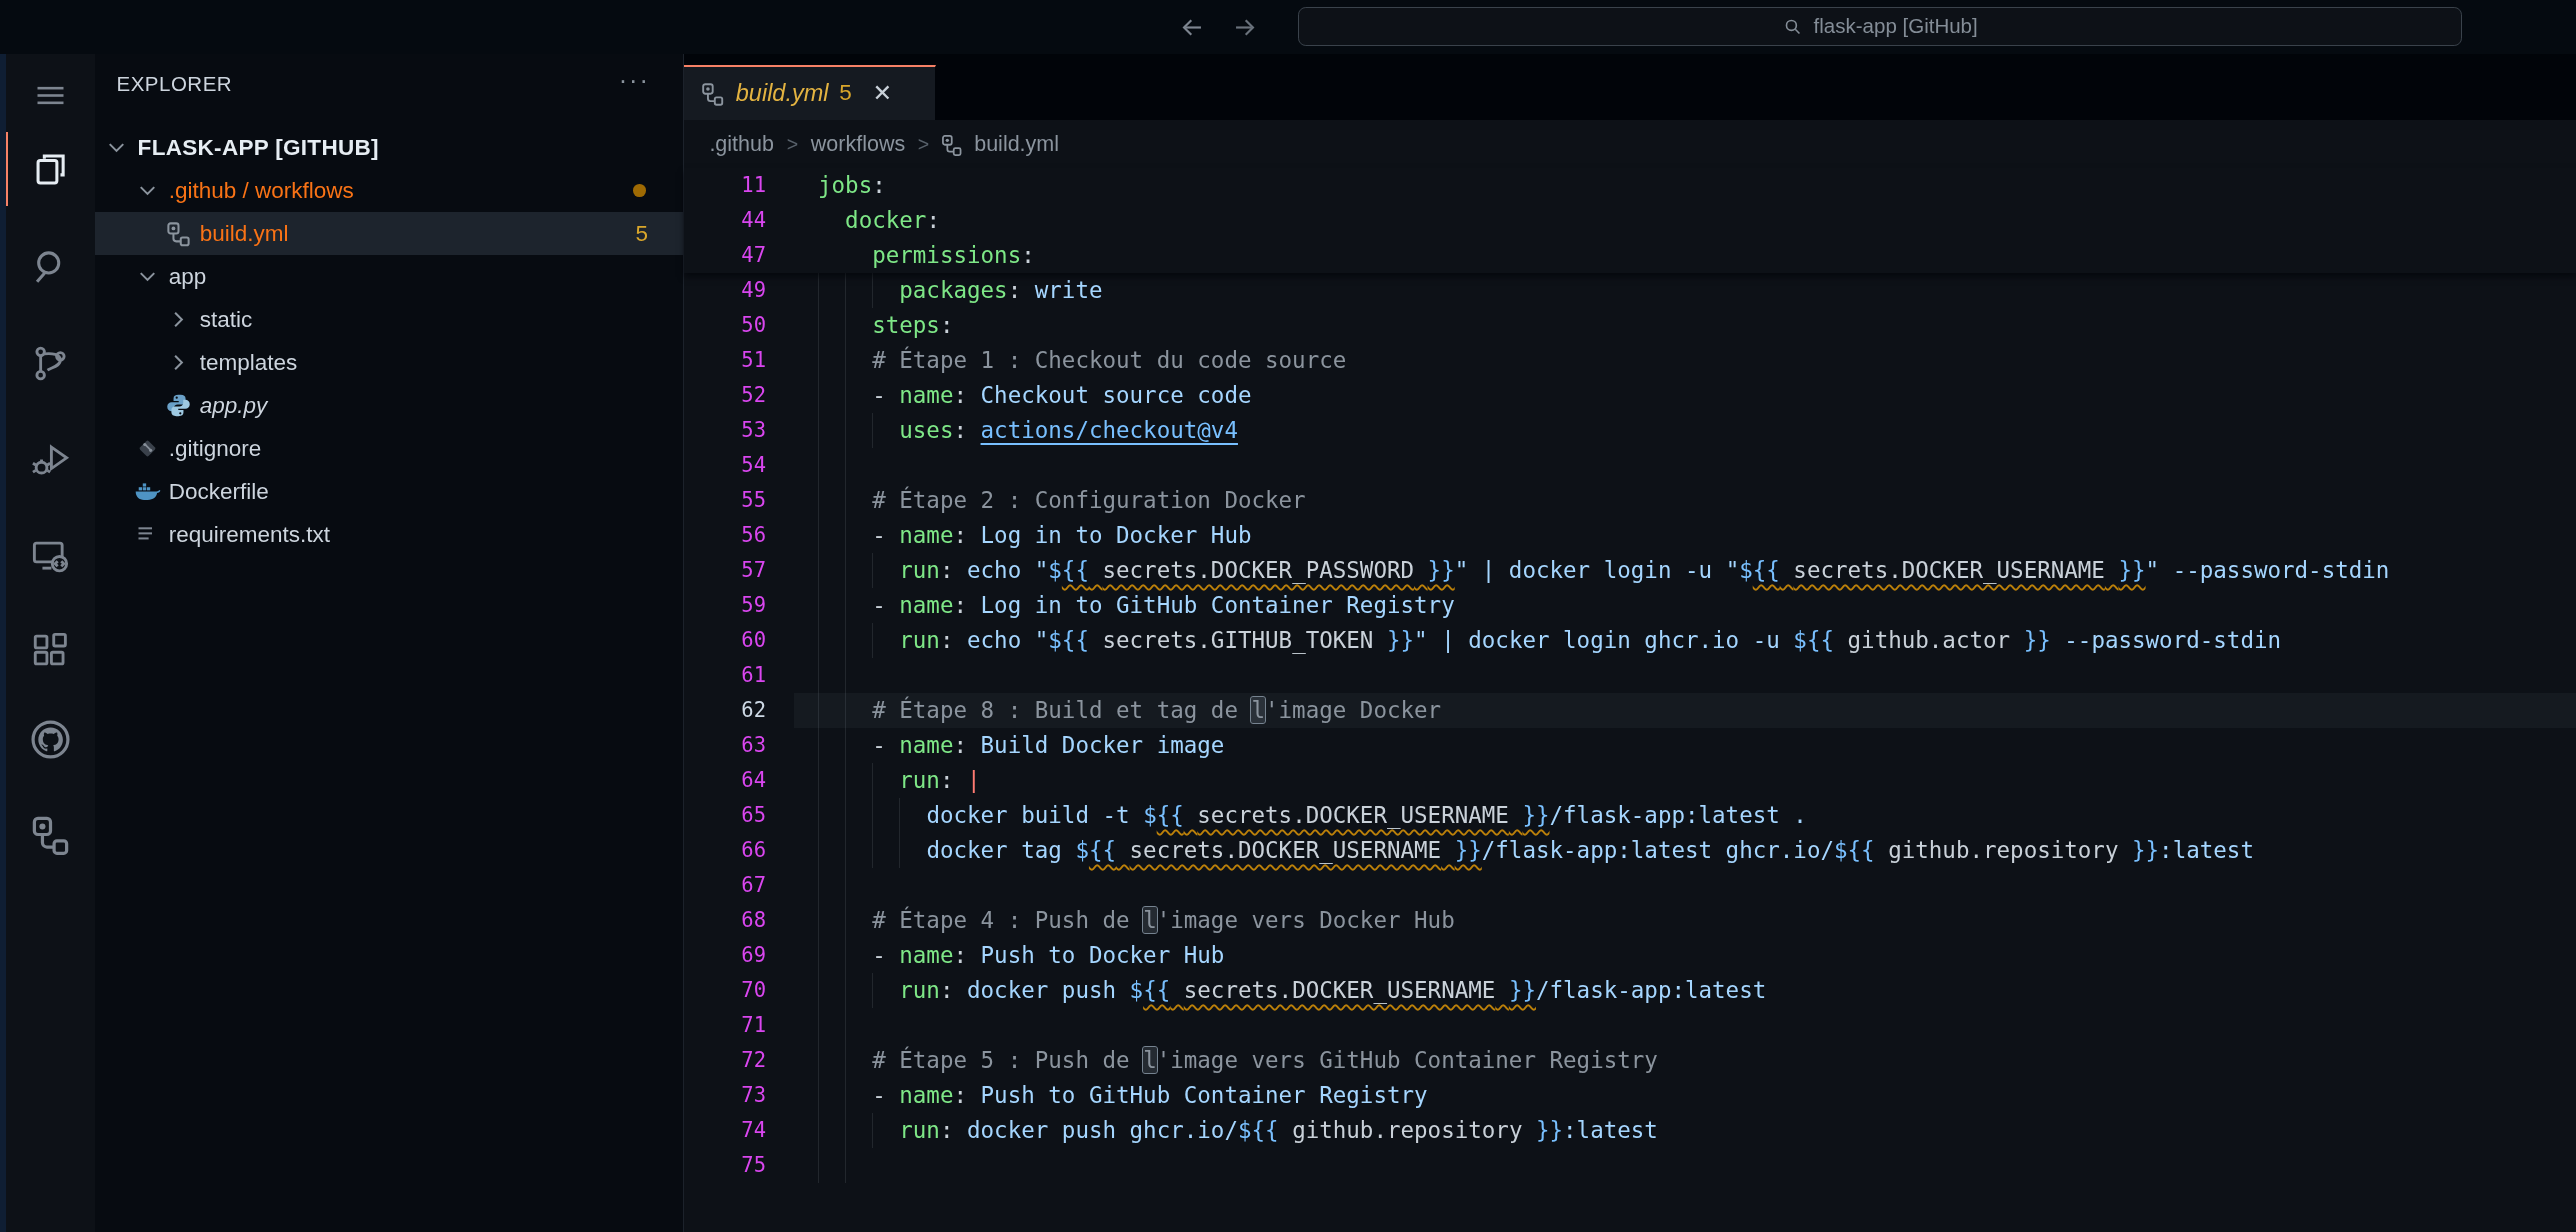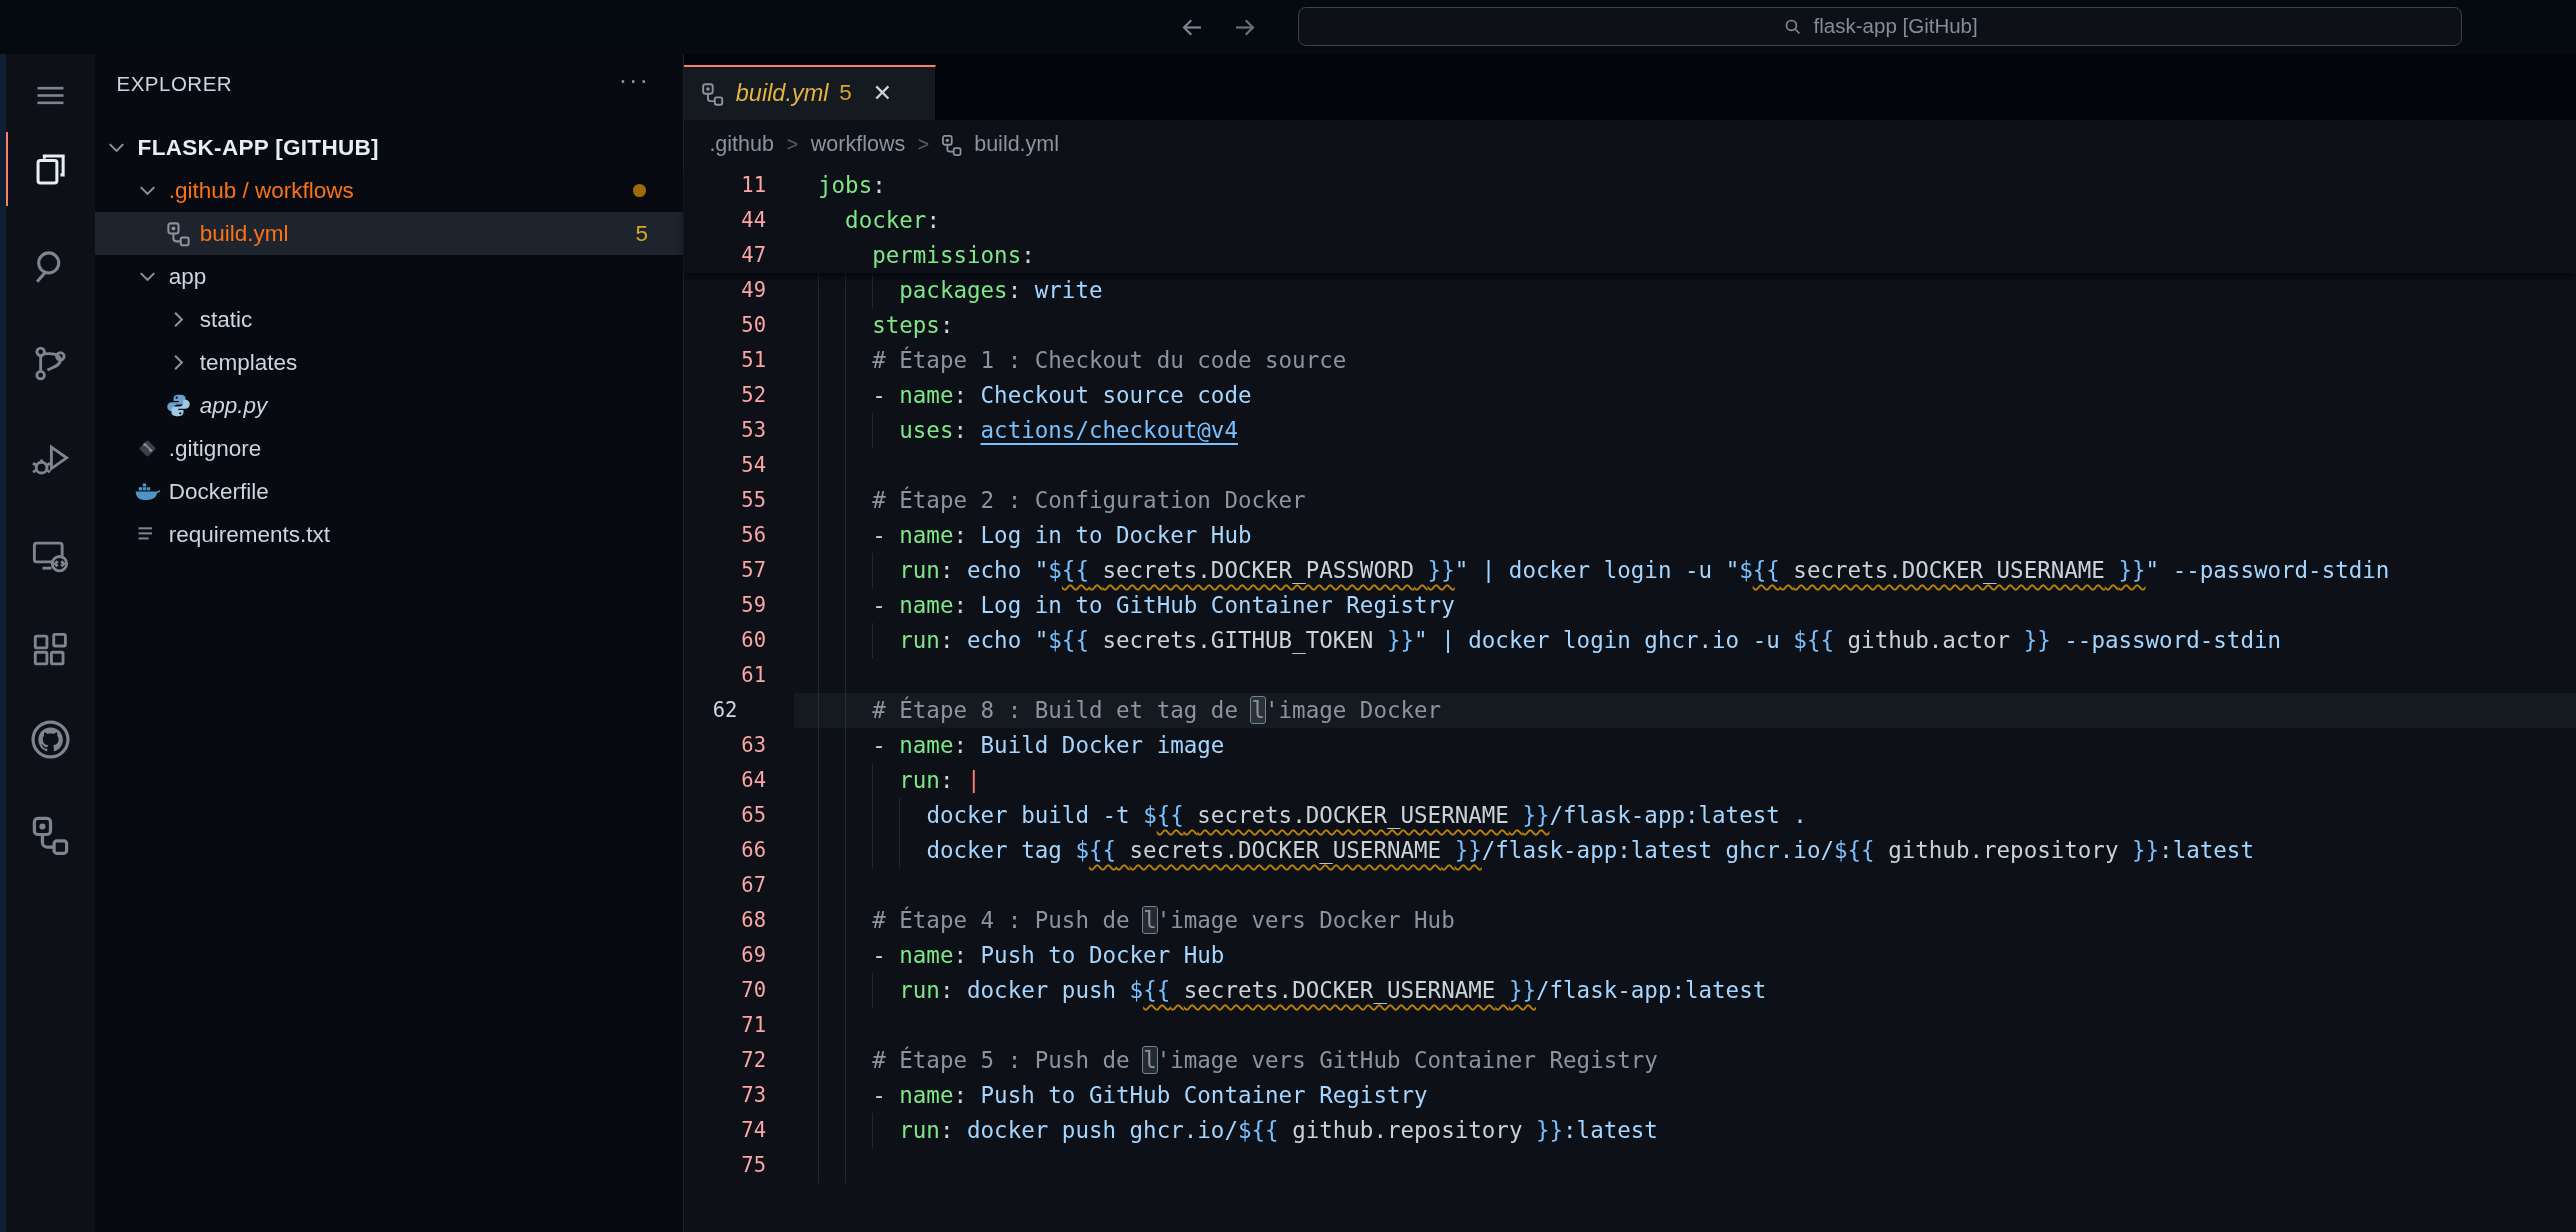--- a/index.html
+++ b/index.html
@@ -55,24 +55,24 @@
   .breadcrumb{position:absolute;left:0;top:66px;width:100%;height:49px;display:flex;align-items:center;
               padding-left:25.4px;gap:12.7px;color:#8b949e;font-size:21.5px;box-sizing:border-box;}
   .breadcrumb .sep{color:#57606a;font-size:19.6px;}
   .breadcrumb .wicon{color:#8b949e;margin:0 -2px;}
   .crumb{cursor:pointer;}
 
   
   .codewrap{position:absolute;left:0;top:114px;width:100%;}
   .crow{position:relative;height:35px;white-space:pre;}
   .crow .num{position:absolute;left:0;top:0;width:82px;text-align:right;
-             font:20.5px/35px "DejaVu Sans Mono", monospace;color:#fca5a5;}
+             font:20.5px/35px "DejaVu Sans Mono", monospace;color:#d946ef;}
   .crow .txt{position:absolute;left:134px;top:0;font:22.5px/35px "DejaVu Sans Mono", monospace;color:#c9d1d9;}
   .crow .guide{position:absolute;top:0;bottom:0;width:1px;background:rgba(110,118,129,0.22);}
-  .crow.active .num{color:#cdd9e5;text-align:center;}
+  .crow.active .num{color:#cdd9e5;}
   .crow.active::before{content:'';position:absolute;left:110px;right:0;top:0;bottom:0;
                        background:rgba(110,118,129,0.09);}
   .sticky{position:relative;z-index:3;background:#0d1117;box-shadow:0 3.9px 5.9px rgba(1,4,9,0.6);}
   .k{color:#7ee787;} .pn{color:#c9d1d9;} .st{color:#a5d6ff;} .ex{color:#79c0ff;}
   .vr{color:#c9d1d9;} .cm{color:#8b949e;} .rd{color:#ff7b72;}
   .lk{color:#79c0ff;text-decoration:underline;text-underline-offset:4.9px;text-decoration-thickness:1.5px;}
   .u{text-decoration:underline wavy #bb8009 2px;text-underline-offset:5.9px;text-decoration-skip-ink:none;}
   .b{outline:1px solid #768390;background:rgba(118,131,144,0.22);border-radius:2px;}
 </style>
 </head>

